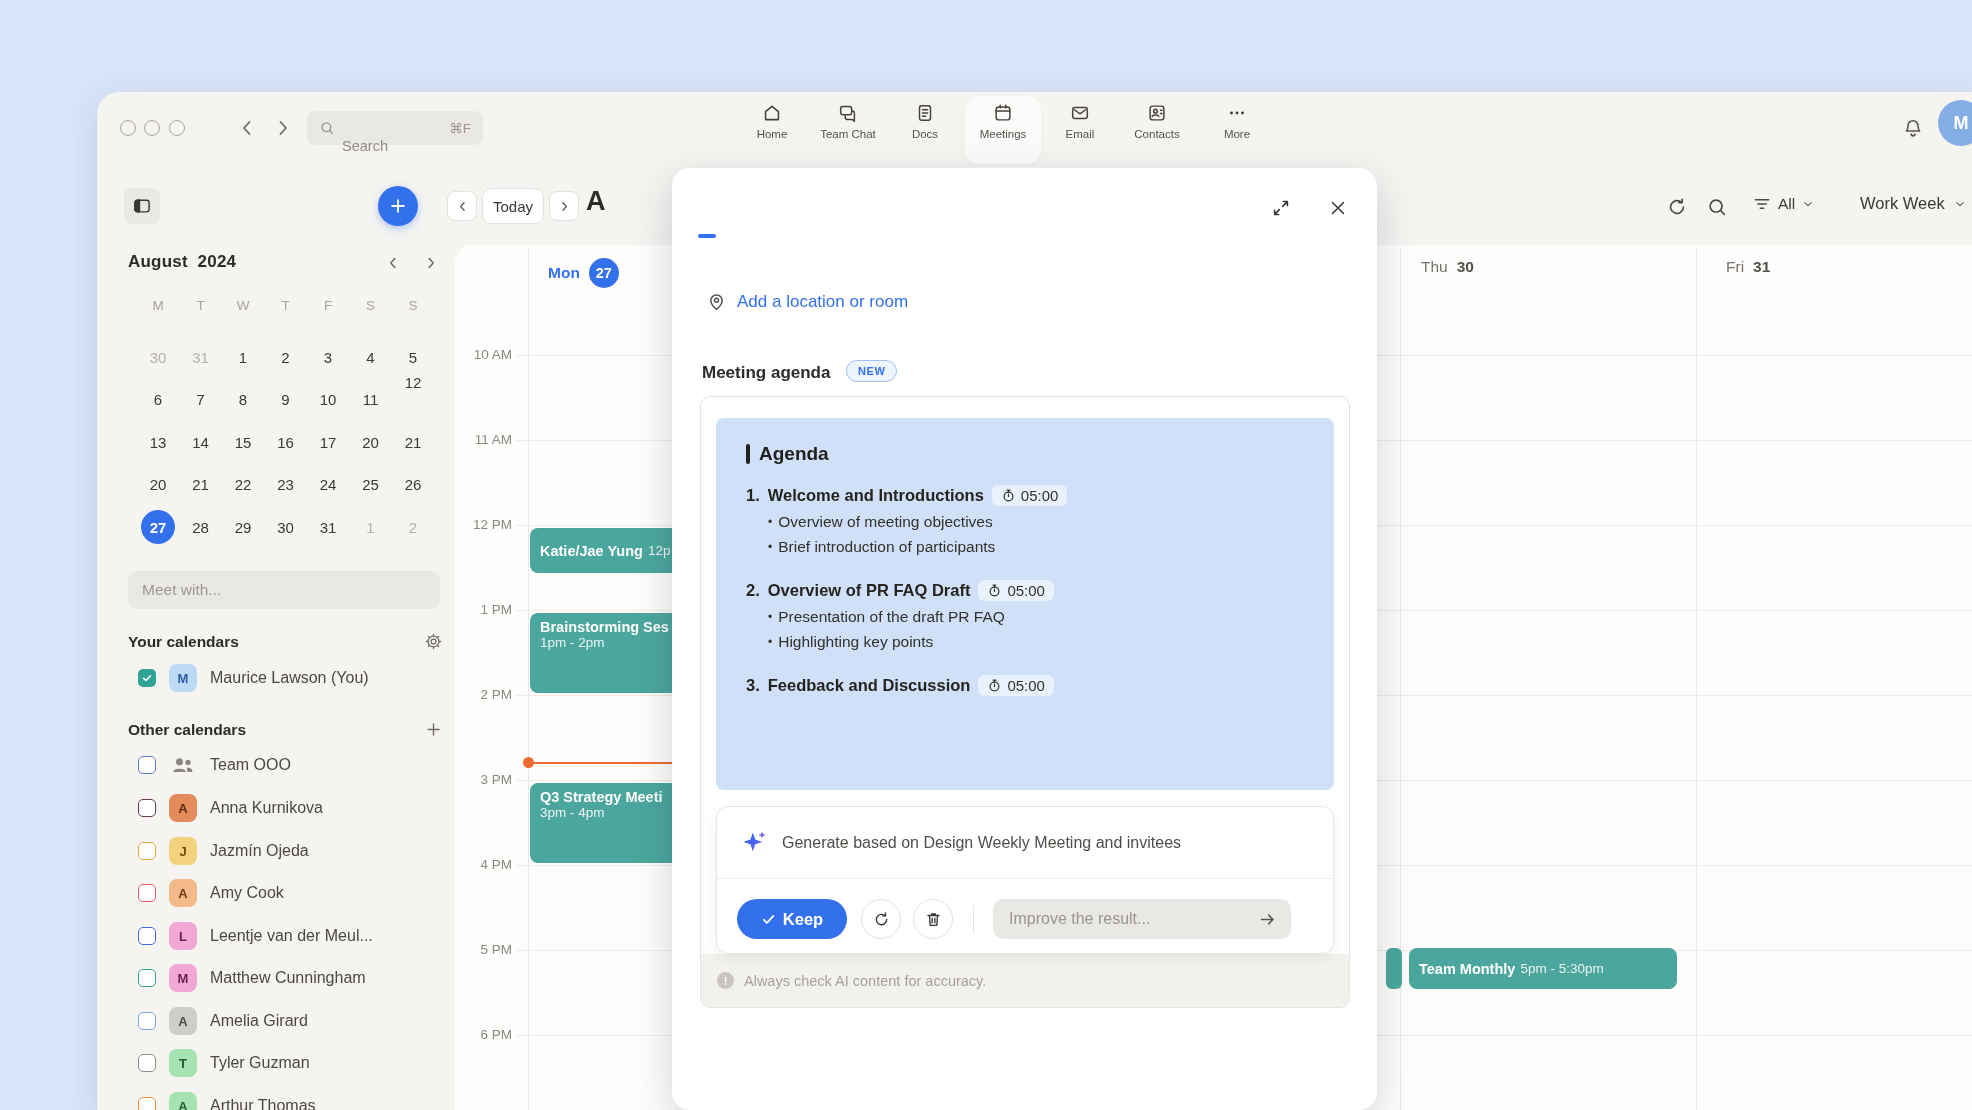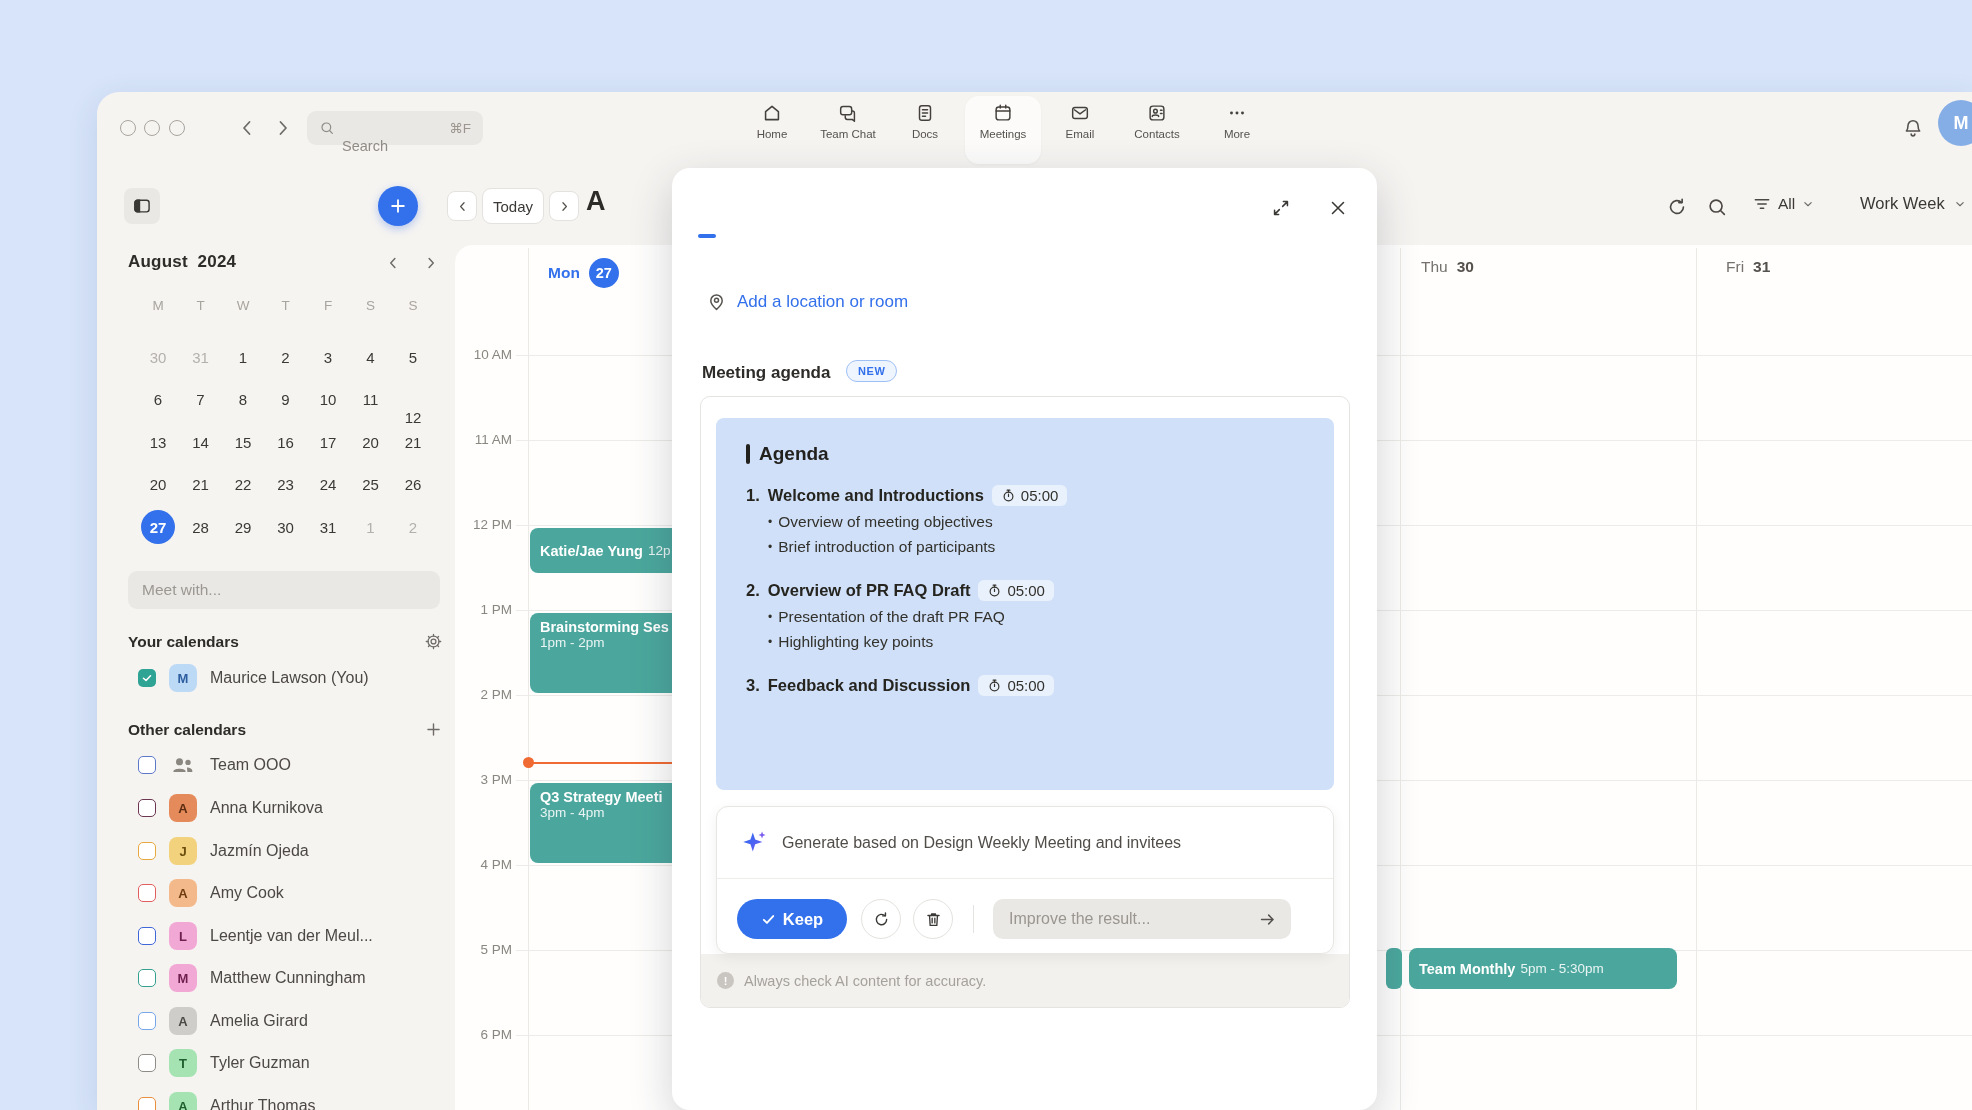--- a/index.html
+++ b/index.html
@@ -350,21 +350,21 @@
       <div class="mc-cell" style="left:268.5px;top:340px">2</div>
       <div class="mc-cell" style="left:311px;top:340px">3</div>
       <div class="mc-cell" style="left:353.5px;top:340px">4</div>
       <div class="mc-cell" style="left:396px;top:340px">5</div>
       <div class="mc-cell" style="left:141px;top:382.5px">6</div>
       <div class="mc-cell" style="left:183.5px;top:382.5px">7</div>
       <div class="mc-cell" style="left:226px;top:382.5px">8</div>
       <div class="mc-cell" style="left:268.5px;top:382.5px">9</div>
       <div class="mc-cell" style="left:311px;top:382.5px">10</div>
       <div class="mc-cell" style="left:353.5px;top:382.5px">11</div>
-      <div class="mc-cell" style="left:396px;top:400px">12</div>
+      <div class="mc-cell" style="left:396px;top:365px">12</div>
       <div class="mc-cell" style="left:141px;top:425px">13</div>
       <div class="mc-cell" style="left:183.5px;top:425px">14</div>
       <div class="mc-cell" style="left:226px;top:425px">15</div>
       <div class="mc-cell" style="left:268.5px;top:425px">16</div>
       <div class="mc-cell" style="left:311px;top:425px">17</div>
       <div class="mc-cell" style="left:353.5px;top:425px">20</div>
       <div class="mc-cell" style="left:396px;top:425px">21</div>
       <div class="mc-cell" style="left:141px;top:467.5px">20</div>
       <div class="mc-cell" style="left:183.5px;top:467.5px">21</div>
       <div class="mc-cell" style="left:226px;top:467.5px">22</div>

